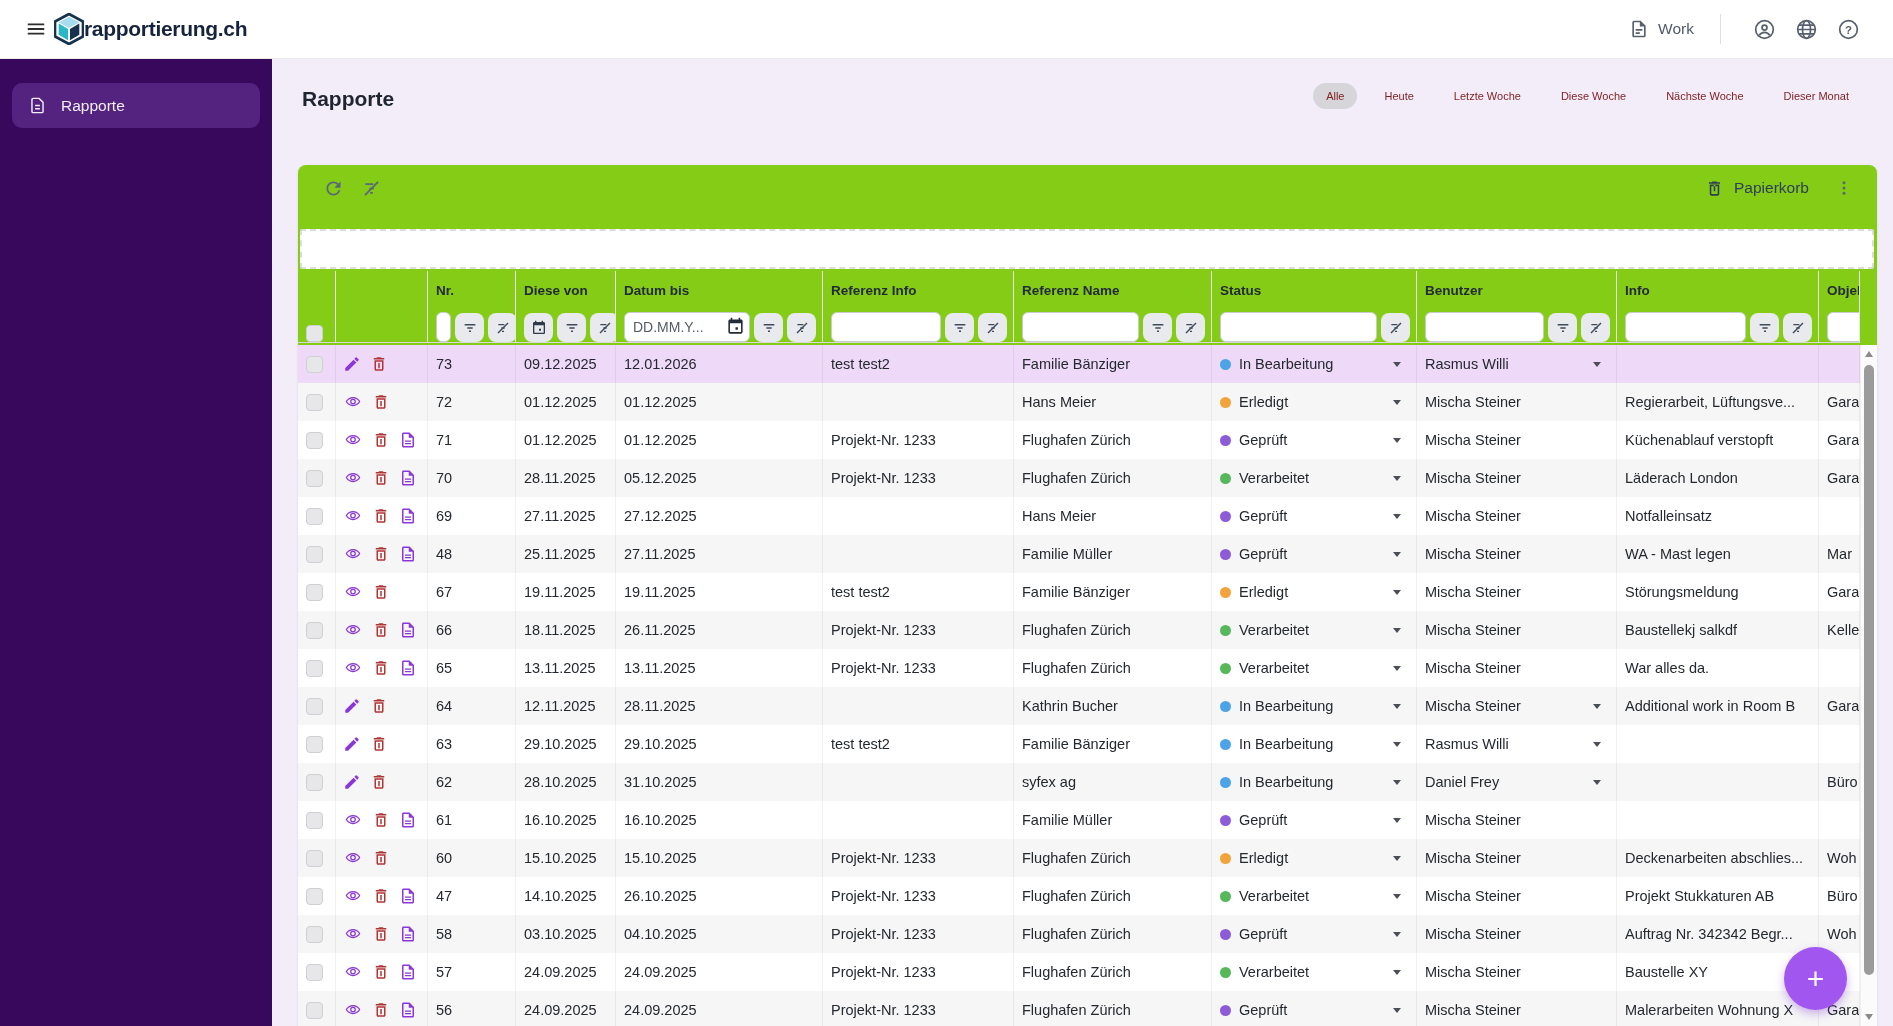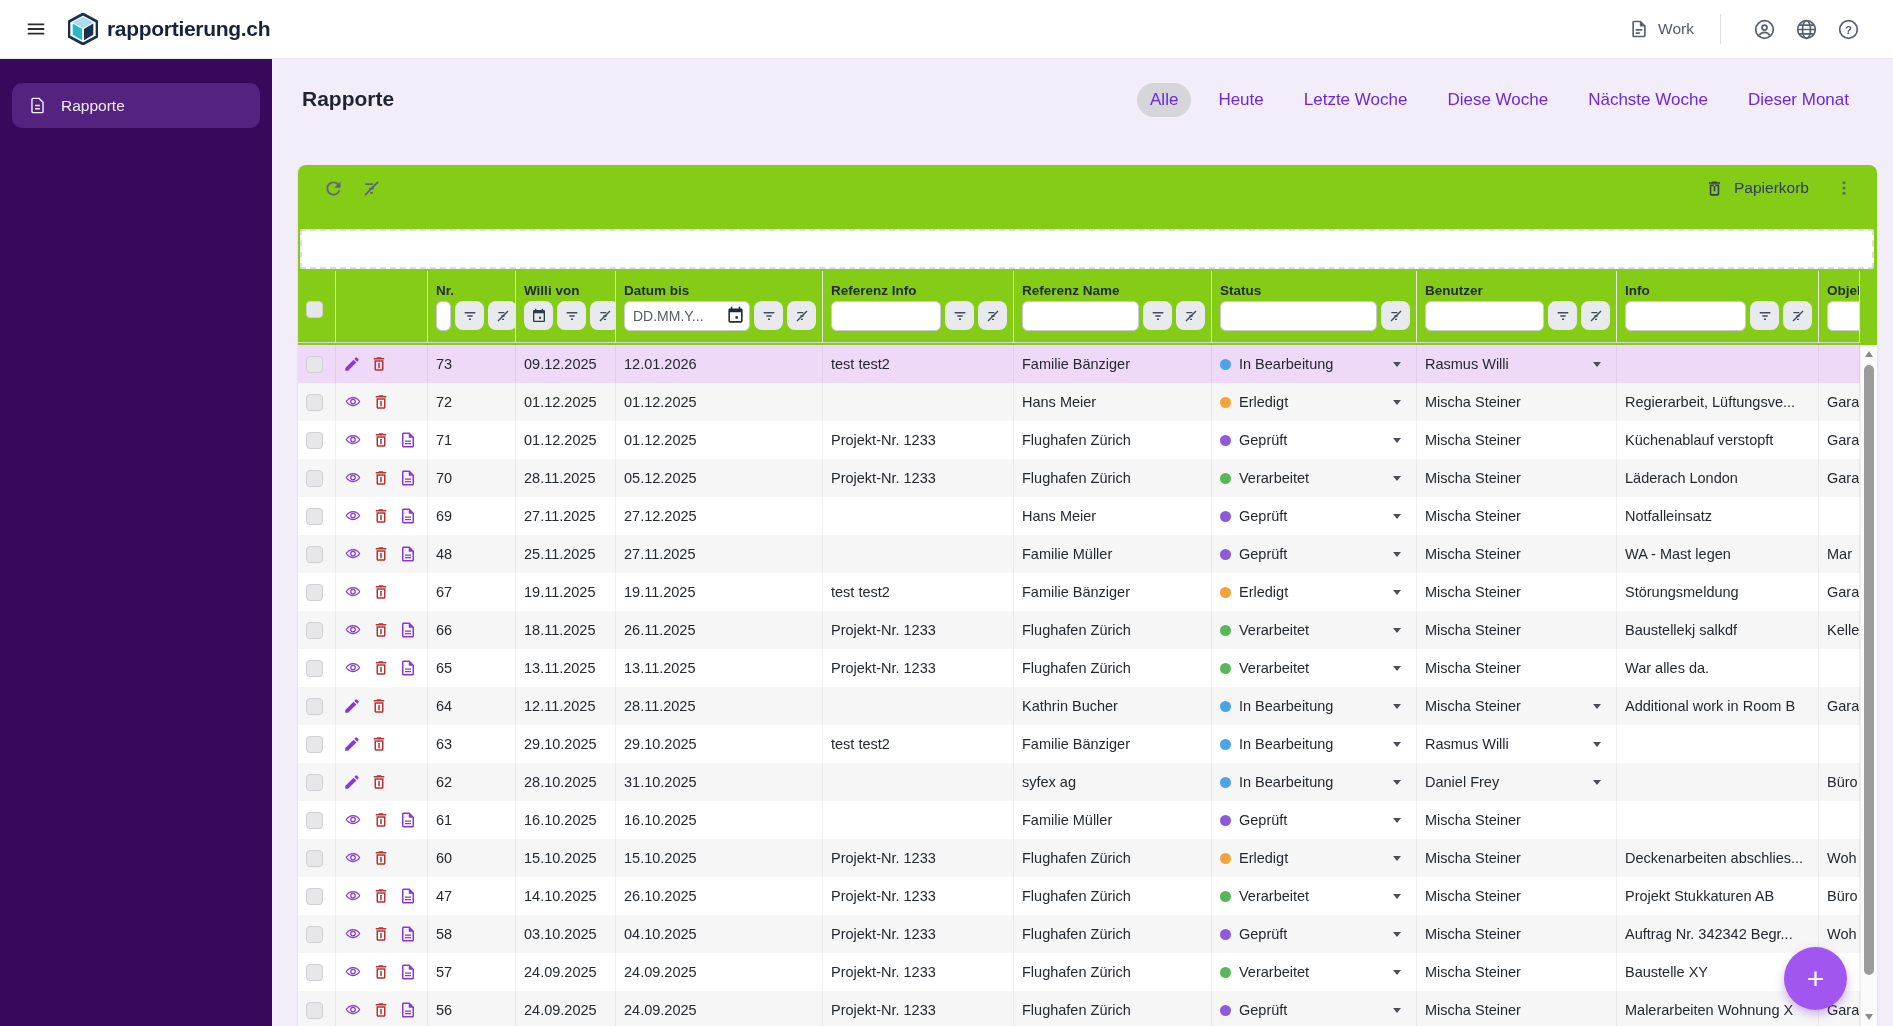--- a/index.html
+++ b/index.html
@@ -4,57 +4,57 @@
 <style>
   html,body{margin:0;padding:0;width:1893px;height:1026px;overflow:hidden;
     font-family:"Liberation Sans",sans-serif;background:#f3edfa;color:#222;}
   *{box-sizing:border-box;}
 
   
   .topbar{position:absolute;left:0;top:0;width:1893px;height:59px;background:#fff;
     border-bottom:1px solid #ececec;display:flex;align-items:center;z-index:30;}
   .hamburger{margin-left:18px;width:36px;height:36px;border-radius:50%;display:flex;
     align-items:center;justify-content:center;cursor:pointer;}
-  .brand{display:flex;align-items:center;margin-left:14px;gap:9px;}
+  .brand{display:flex;align-items:center;}
   .brand-text{font-size:21px;font-weight:800;color:#16233e;letter-spacing:-0.3px;}
   .topbar-right{margin-left:auto;display:flex;align-items:center;margin-right:24px;gap:0;}
   .workspace{display:flex;align-items:center;gap:9px;color:#505a68;font-size:15.5px;}
   .tb-divider{width:1px;height:30px;background:#dcdfe4;margin:0 22px 0 26px;}
   .tb-iconbtn{width:42px;height:42px;display:flex;align-items:center;justify-content:center;cursor:pointer;}
 
   
   .sidebar{position:absolute;left:0;top:59px;width:272px;height:967px;background:#38085c;}
   .nav-item{margin:24px 12px 0 12px;height:45px;border-radius:10px;background:#54237f;
     display:flex;align-items:center;gap:14px;padding:0 16px;color:#f2eef6;font-size:15.5px;cursor:pointer;}
 
   
   .content{position:absolute;left:272px;top:59px;width:1621px;height:967px;background:#f3edfa;}
   .page-title{position:absolute;left:30px;top:28px;font-size:21px;font-weight:700;color:#1f2430;}
   .chips{position:absolute;right:31px;top:24px;display:flex;align-items:center;gap:14px;}
-  .chip{font-size:17px;color:#6d28d9;padding:7px 13px;border-radius:17px;cursor:pointer;white-space:nowrap;}
+  .chip{font-size:11px;color:#7f1d1d;padding:7px 13px;border-radius:17px;cursor:pointer;white-space:nowrap;}
   .chip.active{background:#d5d5da;}
 
   
   .card{position:absolute;left:26px;right:16px;top:106px;bottom:0;background:#84cc16;
     border-radius:8px 8px 0 0;box-shadow:0 1px 3px rgba(40,20,70,.10);}
   .toolbar{height:46px;display:flex;align-items:center;padding:0 14px 0 16px;}
   .tool-iconbtn{width:38px;height:38px;display:flex;align-items:center;justify-content:center;
     cursor:pointer;border-radius:50%;}
   .toolbar-right{margin-left:auto;display:flex;align-items:center;gap:6px;}
   .trash-btn{display:flex;align-items:center;gap:10px;color:#2d3e58;font-size:15.5px;cursor:pointer;padding:6px 10px;}
   .dropzone{margin:18px 3px 0 2px;height:40px;border:2px dashed #dcdcdc;border-radius:2px;background:#fff;}
 
   
   .grid{display:grid;grid-template-columns:38px 92px 88px 100px 207px 191px 198px 205px 200px 202px minmax(0,1fr);}
   .table-head{margin-right:17px;margin-top:2px;}
   .hl{height:30px;align-items:center;}
   .hl .hcell{font-size:13.5px;font-weight:700;color:#252b36;padding:8px 0 0 8px;border-right:1px solid #e7e7e7;
     height:100%;display:flex;align-items:center;overflow:hidden;white-space:nowrap;}
   .fr{height:42px;border-bottom:1px solid #d7d7d7;}
-  .fr .fcell{display:flex;align-items:flex-start;gap:4px;padding:0 6px 0 8px;border-right:1px solid #e7e7e7;overflow:hidden;}
+  .fr .fcell{display:flex;align-items:flex-end;gap:4px;padding:0 6px 0 8px;border-right:1px solid #e7e7e7;overflow:hidden;}
   .fbtn{flex:none;width:29px;height:29px;border-radius:8px;background:#e8eaed;display:flex;
     align-items:center;justify-content:center;cursor:pointer;}
   .finput{height:30px;border:1px solid #c8cbd2;border-radius:6px;background:#fff;min-width:0;flex:1;
     font-family:"Liberation Sans",sans-serif;font-size:14px;color:#333;padding:0 8px;outline:none;}
   .finput::placeholder{color:#555c66;}
   .nr-input{flex:none;width:15px;padding:0;}
   .date-wrap{position:relative;flex:1;min-width:0;display:flex;}
   .date-wrap .finput{padding-right:28px;}
   .cal-in{position:absolute;right:5px;top:5px;cursor:pointer;}
   .cb{width:17px;height:17px;border-radius:4px;background:#e7e7ea;border:1px solid #cfcfd4;cursor:pointer;}
@@ -191,21 +191,21 @@
       </div>
     </div>
 
     <div class="dropzone"></div>
 
     <div class="table-head">
       <div class="grid hl">
         <div class="hcell"></div>
         <div class="hcell"></div>
         <div class="hcell">Nr.</div>
-        <div class="hcell">Willi von</div>
+        <div class="hcell">Diese von</div>
         <div class="hcell">Datum bis</div>
         <div class="hcell">Referenz Info</div>
         <div class="hcell">Referenz Name</div>
         <div class="hcell">Status</div>
         <div class="hcell">Benutzer</div>
         <div class="hcell">Info</div>
         <div class="hcell">Objekt</div>
       </div>
       <div class="grid fr">
         <div class="fcell">

